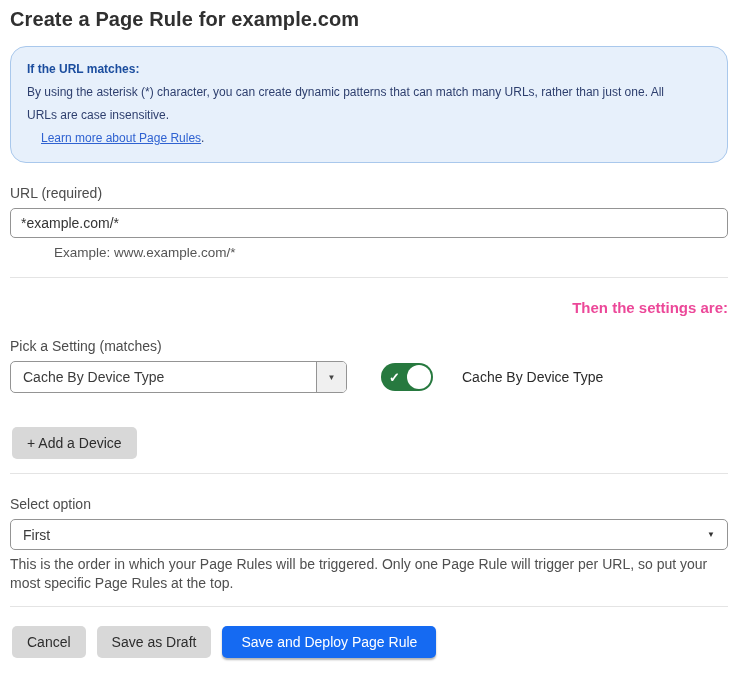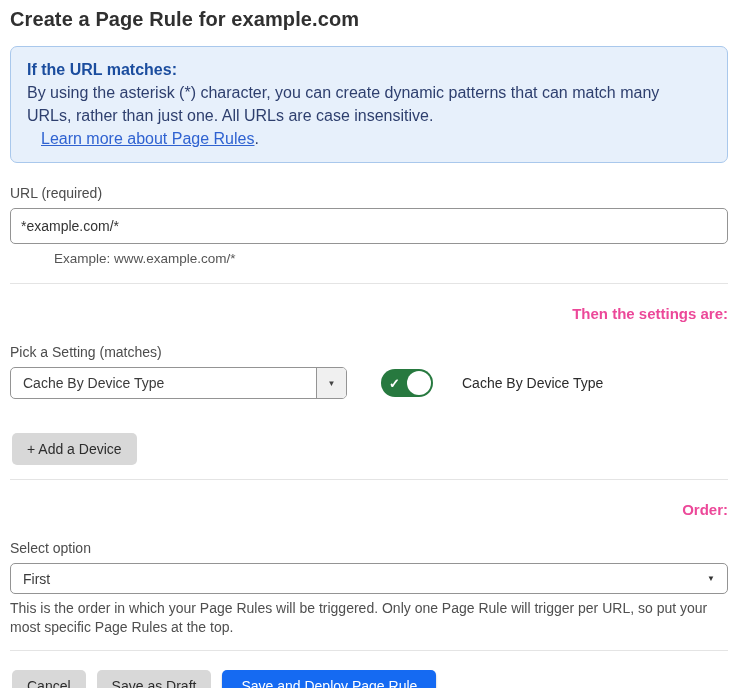--- a/index.html
+++ b/index.html
@@ -18,23 +18,23 @@
     font-size: 20px;
     font-weight: 700;
     color: #303030;
     letter-spacing: 0.1px;
   }
   
   .info-box {
     margin-top: 15px;
     background: #e7f0fb;
     border: 1px solid #a9c8ec;
-    border-radius: 7px;
+    border-radius: 16px;
     padding: 11px 32px 12px 16px;
-    font-size: 16px;
+    font-size: 12px;
     line-height: 23px;
     color: #2e3f6e;
   }
   .info-box .info-heading {
     font-weight: 700;
     color: #1b4d9e;
   }
   .info-box .info-link {
     color: #2f62d1;
     text-decoration: underline;
@@ -43,21 +43,21 @@
   }
   
   .field-label {
     font-size: 14px;
     color: #4c4c4c;
     margin-top: 22px;
     margin-bottom: 7px;
   }
   .text-input {
     width: 100%;
-    height: 36px;
+    height: 30px;
     border: 1px solid #949494;
     border-radius: 5px;
     padding: 0 10px;
     font-family: "Liberation Sans", sans-serif;
     font-size: 14px;
     color: #343434;
     background: #ffffff;
     outline: none;
   }
   .field-hint {
@@ -238,21 +238,20 @@
       <span class="toggle-check">✓</span>
       <span class="toggle-knob"></span>
     </div>
     <div class="toggle-label">Cache By Device Type</div>
   </div>
 
   <button class="btn btn-gray add-setting-btn">+ Add a Device</button>
 
   <hr class="divider" style="margin-top:14px;">
 
-  <div class="section-heading">Order:</div>
 
   <div class="field-label">Select option</div>
 
   <div class="select-box">
     <span class="select-value">First</span>
     <span class="select-arrow">▼</span>
   </div>
 
   <div class="order-help">This is the order in which your Page Rules will be triggered. Only one Page Rule will trigger per URL, so put your most specific Page Rules at the top.</div>
 

